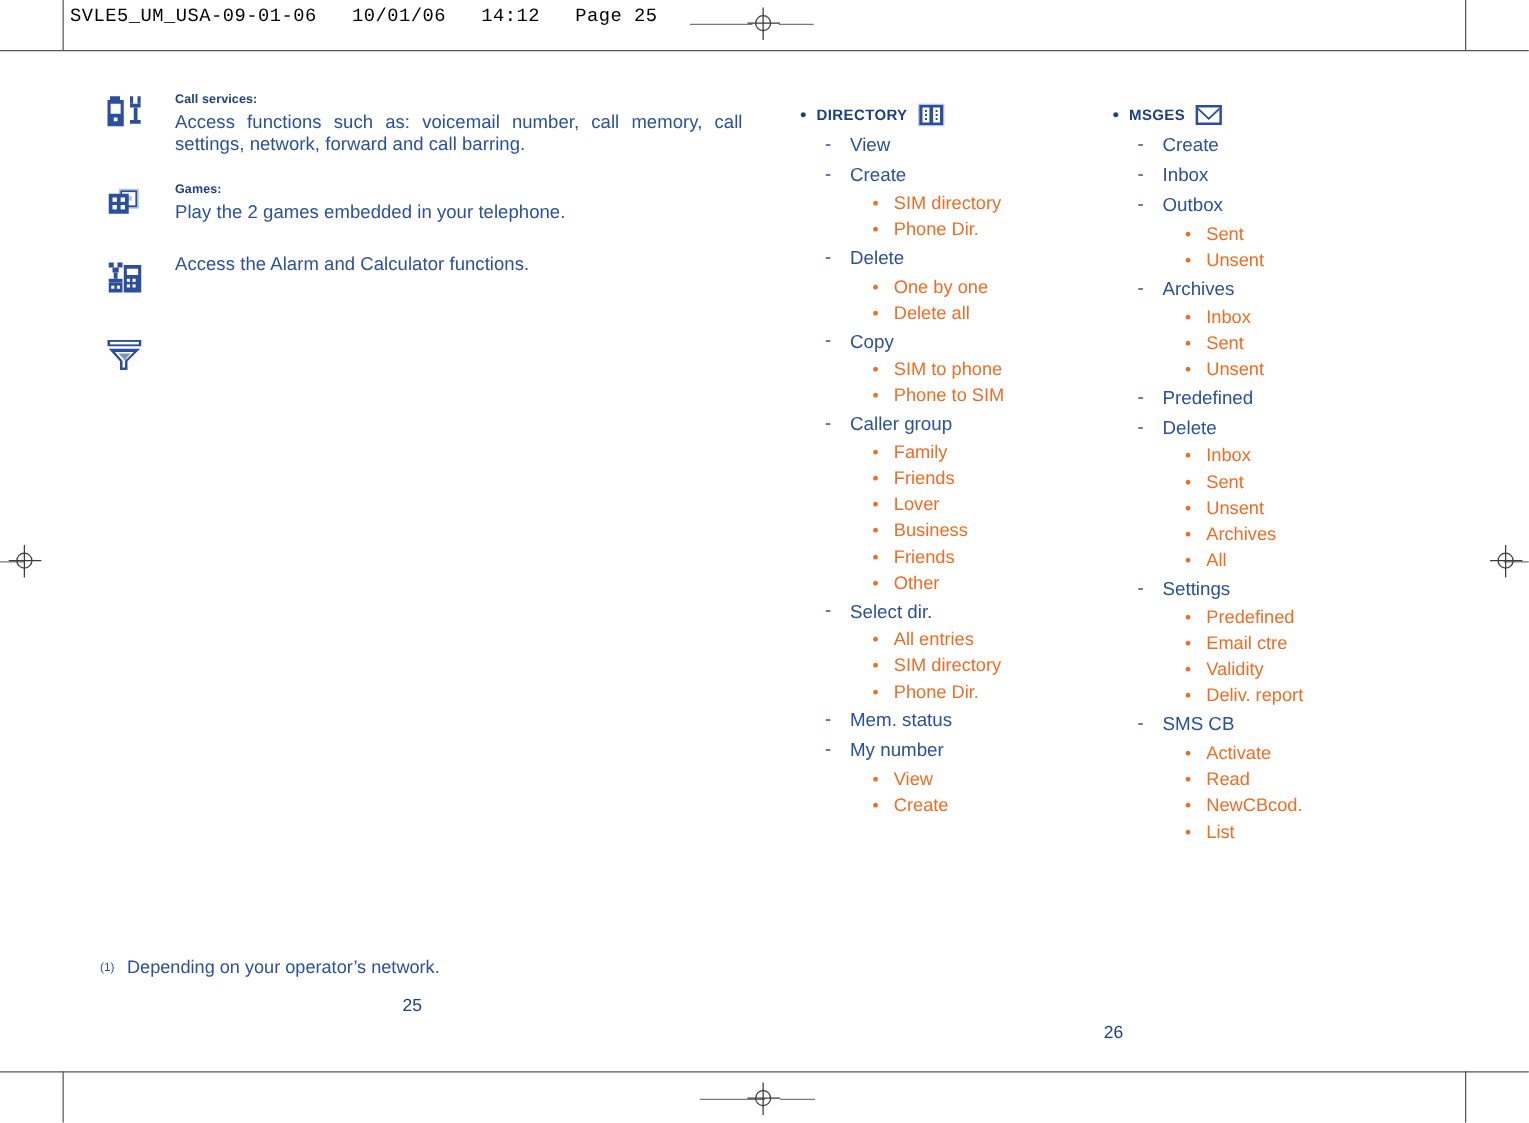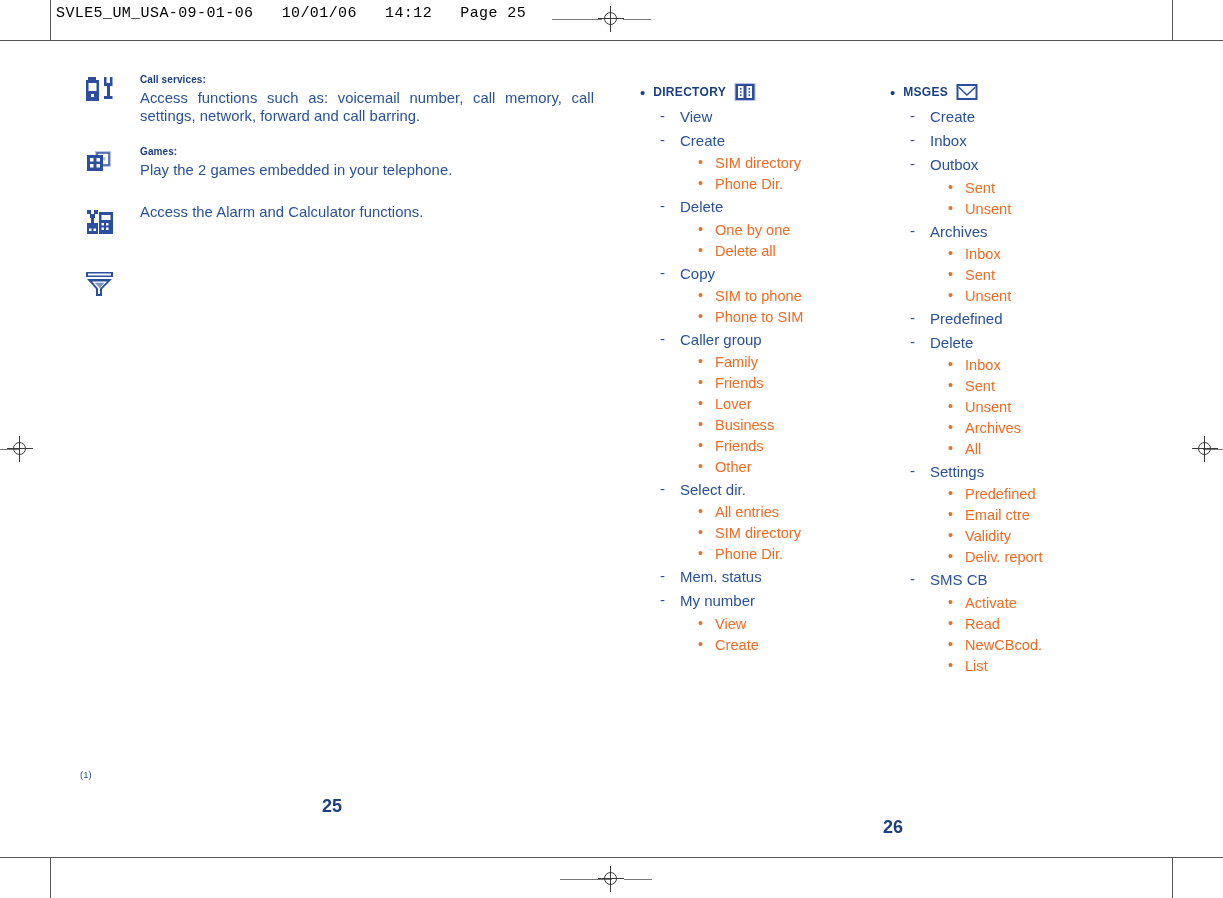--- a/index.html
+++ b/index.html
@@ -89,21 +89,21 @@
   }
 
   
   .footnote{
     position:absolute;left:80px;top:764px;
     color:#2a5199;font-size:14.5px;line-height:20px;
     display:flex;gap:10px;align-items:flex-start;
   }
   .footnote .fnum{font-size:9.5px;padding-top:1px;}
   .folio{
-    position:absolute;color:#1b3f80;font-weight:bold;font-size:18px;
+    position:absolute;color:#1b3f80;font-weight:normal;font-size:14px;
   }
   #folio-left{left:322px;top:796px;}
   #folio-right{left:883px;top:817px;}
 </style>
 </head>
 <body>
 
 <div class="page">
 
   <div class="cropline trim-top"></div>
@@ -320,18 +320,19 @@
             <li><span class="dot">•</span><span>Activate</span></li>
             <li><span class="dot">•</span><span>Read</span></li>
             <li><span class="dot">•</span><span>NewCBcod.</span></li>
             <li><span class="dot">•</span><span>List</span></li>
           </ul></li>
       </ul>
   </div>
 
   <div class="footnote">
     <span class="fnum">(1)</span>
+    <span>Depending on your operator’s network.</span>
   </div>
 
   <div class="folio" id="folio-left">25</div>
   <div class="folio" id="folio-right">26</div>
 
 </div>
 
 </body></html>

